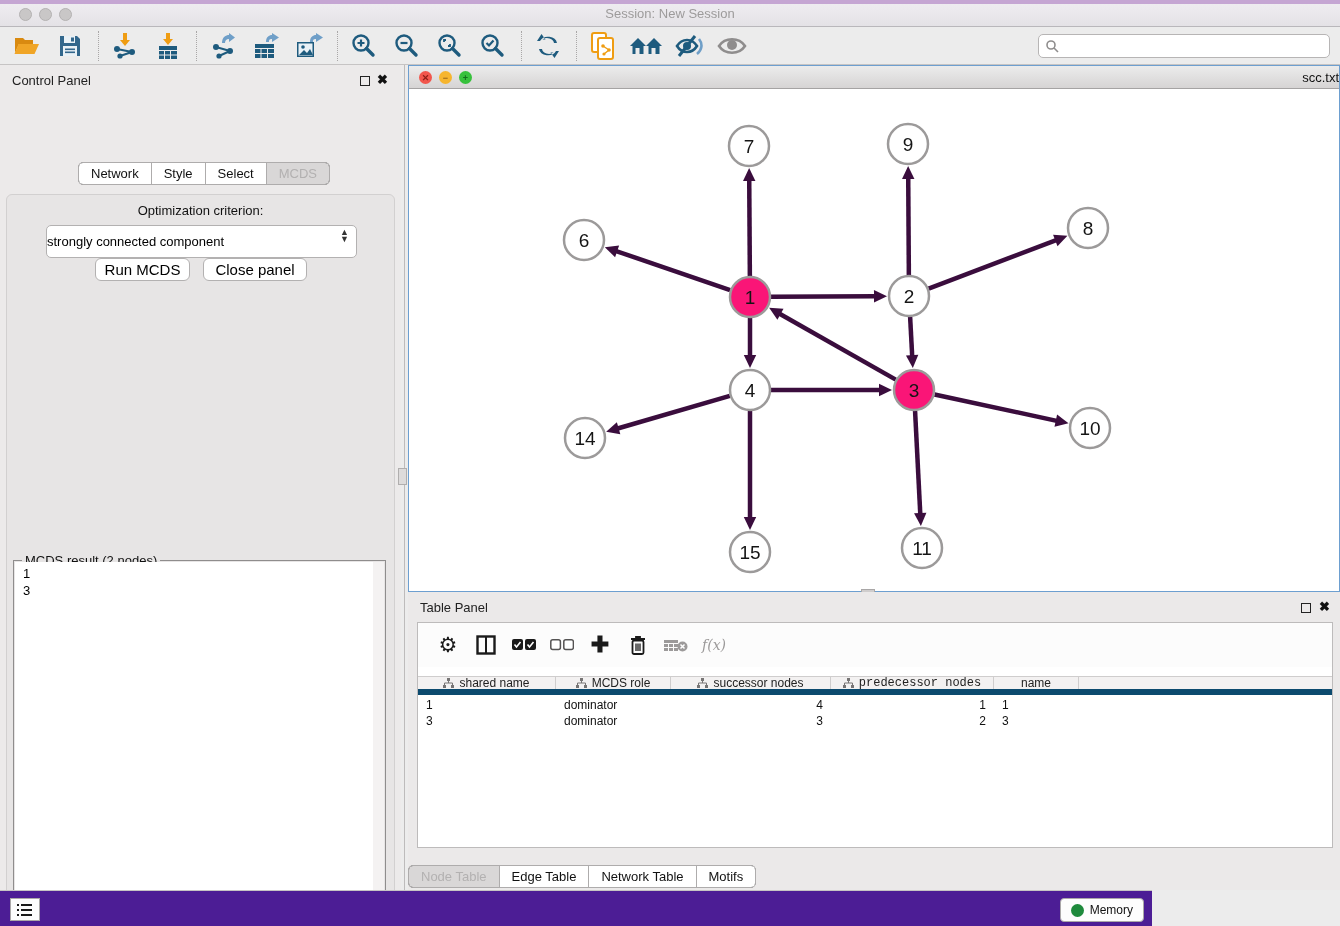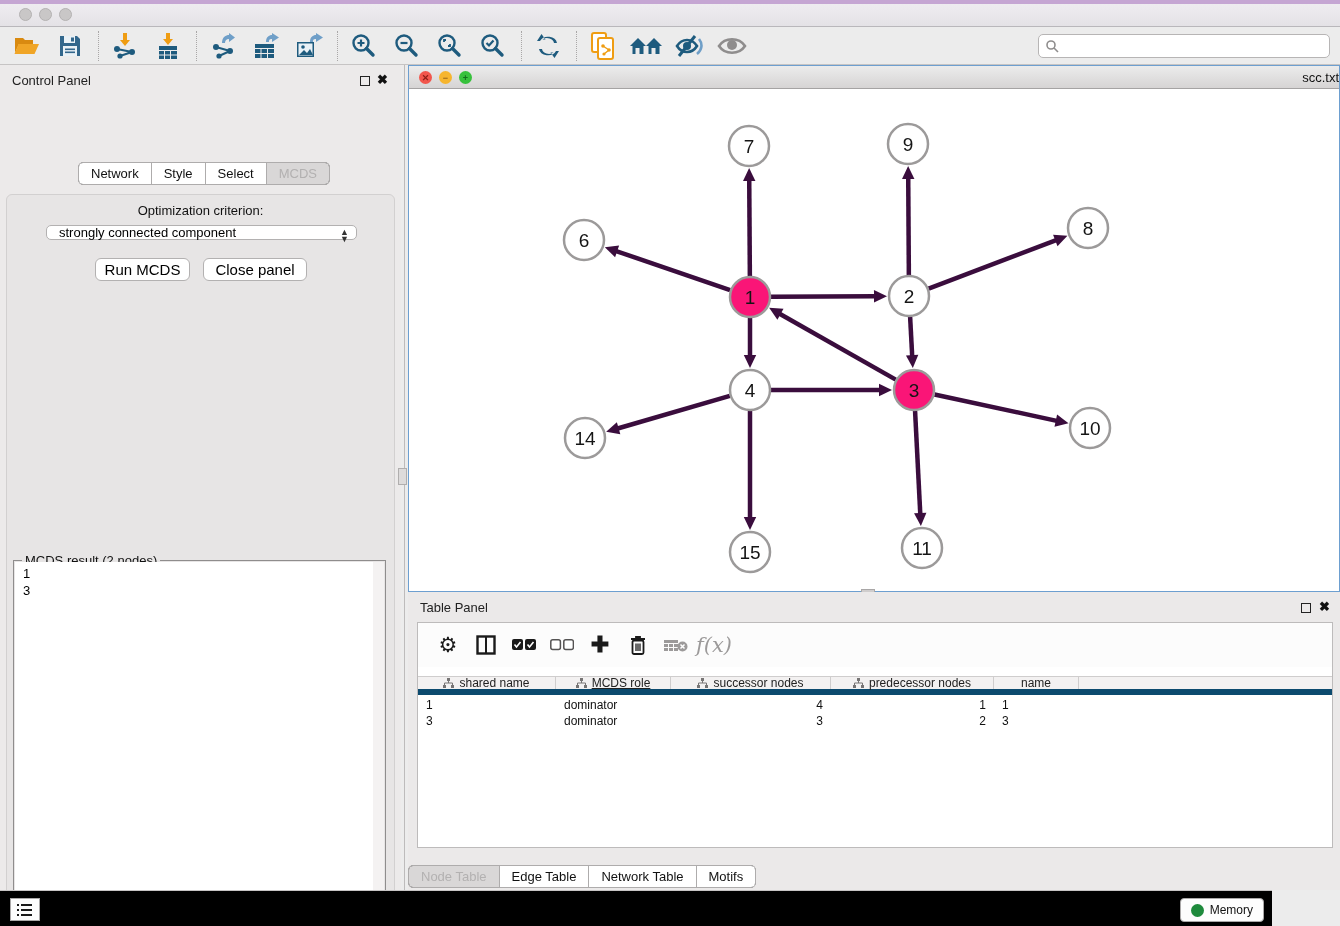--- a/index.html
+++ b/index.html
@@ -30,22 +30,22 @@
   .panel-x { position:absolute; top:7px; font-size:13px; font-weight:bold; color:#111; }
 
   .seg-tabs { position:absolute; display:flex; border:1px solid #aeacac; border-radius:5px; overflow:hidden; background:#000000; }
   .seg-tab { font-size:13px; color:#111; padding:3px 12px; background:#fff; border-right:1px solid #aeacac; text-align:center; }
   .seg-tab:last-child { border-right:none; }
   .seg-tab.active { background:#d9d7d7; color:#b3b1b1; }
 
   #cp-inner { position:absolute; left:6px; top:129px; width:389px; height:749px;
     background:#e7e5e5; border:1px solid #d2d0d0; border-radius:6px; }
   #opt-label { position:absolute; left:0; right:0; top:8px; text-align:center; font-size:13px; color:#111; }
-  #criterion { position:absolute; left:39px; top:30px; width:311px; height:15px; background:#fff;
-    border:1px solid #b3b1b1; border-radius:5px; font-size:13px; display:flex; align-items:center; padding-left:12px; }
+  #criterion { position:absolute; left:39px; top:30px; width:311px; height:33px; background:#fff;
+    border:1px solid #b3b1b1; border-radius:5px; font-size:13px; display:flex; align-items:center; }
   #criterion .stepper { position:absolute; right:7px; top:2px; display:flex; flex-direction:column; line-height:8px; font-size:9px; color:#333; }
   .cp-btn { position:absolute; top:63px; height:23px; background:#fff; border:1px solid #b3b1b1; border-radius:6px;
     font-size:15px; display:flex; align-items:center; justify-content:center; }
 
   #mcds-fieldset { position:absolute; left:6px; top:365px; width:373px; height:377px; border:1px solid #8f8d8d; }
   #mcds-legend { position:absolute; left:8px; top:-8px; background:#e7e5e5; padding:0 3px; font-size:13px; color:#111; }
   #mcds-text { position:absolute; left:1px; top:1px; right:12px; bottom:12px; background:#fff; font-size:13px; padding:3px 0 0 8px; line-height:17px; }
   .mcds-scroll-v { position:absolute; right:1px; top:1px; width:11px; bottom:12px; background:#f4f2f2; }
   .mcds-scroll-h { position:absolute; left:1px; bottom:1px; right:12px; height:11px; background:#f4f2f2; }
 
@@ -71,40 +71,41 @@
   #tbl-head { position:absolute; left:0; top:53px; right:0; height:19px; background:#f3f1f1;
     border-top:1px solid #cfcdcd; border-bottom:6px solid #0c4a6e; display:flex; }
   .th { font-size:12px; color:#222; display:flex; align-items:center; justify-content:center; gap:5px;
     border-right:1px solid #cfcdcd; height:100%; }
   .tbl-row { position:absolute; left:0; right:0; height:16px; display:flex; font-size:12px; color:#111; }
   .td { padding:0 8px; display:flex; align-items:center; }
   .td.r { justify-content:flex-end; }
   #tp-tabs-wrap { position:absolute; left:0; right:0; top:273px; display:flex; justify-content:flex-start; }
 
   
-  #statusbar { position:absolute; left:0; top:890px; width:1272px; height:36px; background:#000000; border-top:1px solid #c6c4c4; }
+  #statusbar { position:absolute; left:0; top:890px; width:1152px; height:36px; background:#4c1d95; border-top:1px solid #c6c4c4; }
   #list-btn { position:absolute; left:10px; top:7px; width:30px; height:23px; background:#fdfdfd; border:1px solid #aaa8a8;
     display:flex; align-items:center; justify-content:center; }
   #memory-btn { position:absolute; right:8px; top:7px; height:24px; background:#fdfdfd; border:1px solid #aaa8a8; border-radius:4px;
     display:flex; align-items:center; gap:6px; padding:0 10px; font-size:12px; color:#111; }
   #memory-dot { width:13px; height:13px; border-radius:50%; background:#1e8a3c; }
 
-  .fx { font-family:"DejaVu Serif",serif; font-style:italic; font-size:21px; color:#9c9a9a; }
+  .fx { font-family:"DejaVu Serif",serif; font-style:italic; font-size:14px; color:#9c9a9a; }
   svg text { font-family:"Liberation Sans",sans-serif; }
 </style>
 </head>
 <body>
 
 <div id="app">
 
   <div id="titlebar">
     <div class="accent"></div>
     <div class="tl gray" style="left:19px"></div>
     <div class="tl gray" style="left:39px"></div>
     <div class="tl gray" style="left:59px"></div>
+    <div id="win-title">Session: New Session</div>
   </div>
 
   <div id="toolbar">
     <div class="tb-btn">
       <svg width="28" height="24" viewBox="0 0 28 24">
           <path d="M2 4 h8 l2 2 h8 v4 H6 L2 19 Z" fill="#d98a10"></path>
           <path d="M5.5 10 H26 l-4.5 10 H1.5 Z" fill="#f0a526"></path>
         </svg>
     </div>
     <div class="tb-btn">
@@ -431,39 +432,39 @@
       <div id="tbl-head">
         <div class="th" style="width:138px;">
           <svg width="11" height="10" viewBox="0 0 11 10">
               <rect x="4" y="0" width="3" height="3" fill="#777575"></rect>
               <rect x="0" y="7" width="3" height="3" fill="#777575"></rect>
               <rect x="8" y="7" width="3" height="3" fill="#777575"></rect>
               <path d="M5.5 3 v2 M1.5 7 V5 h8 v2" stroke="#777575" fill="none"></path>
             </svg>
           <span>shared name</span>
         </div>
-        <div class="th" style="width:115px;text-decoration:underline;">
+        <div class="th" style="width:115px;">
           <svg width="11" height="10" viewBox="0 0 11 10">
               <rect x="4" y="0" width="3" height="3" fill="#777575"></rect>
               <rect x="0" y="7" width="3" height="3" fill="#777575"></rect>
               <rect x="8" y="7" width="3" height="3" fill="#777575"></rect>
               <path d="M5.5 3 v2 M1.5 7 V5 h8 v2" stroke="#777575" fill="none"></path>
             </svg>
           <span>MCDS role</span>
         </div>
         <div class="th" style="width:160px;">
           <svg width="11" height="10" viewBox="0 0 11 10">
               <rect x="4" y="0" width="3" height="3" fill="#777575"></rect>
               <rect x="0" y="7" width="3" height="3" fill="#777575"></rect>
               <rect x="8" y="7" width="3" height="3" fill="#777575"></rect>
               <path d="M5.5 3 v2 M1.5 7 V5 h8 v2" stroke="#777575" fill="none"></path>
             </svg>
           <span>successor nodes</span>
         </div>
-        <div class="th" style="width:163px;">
+        <div class="th" style="width:163px;font-family:Liberation Mono, monospace;">
           <svg width="11" height="10" viewBox="0 0 11 10">
               <rect x="4" y="0" width="3" height="3" fill="#777575"></rect>
               <rect x="0" y="7" width="3" height="3" fill="#777575"></rect>
               <rect x="8" y="7" width="3" height="3" fill="#777575"></rect>
               <path d="M5.5 3 v2 M1.5 7 V5 h8 v2" stroke="#777575" fill="none"></path>
             </svg>
           <span>predecessor nodes</span>
         </div>
         <div class="th" style="width:85px;">
           <span>name</span>

